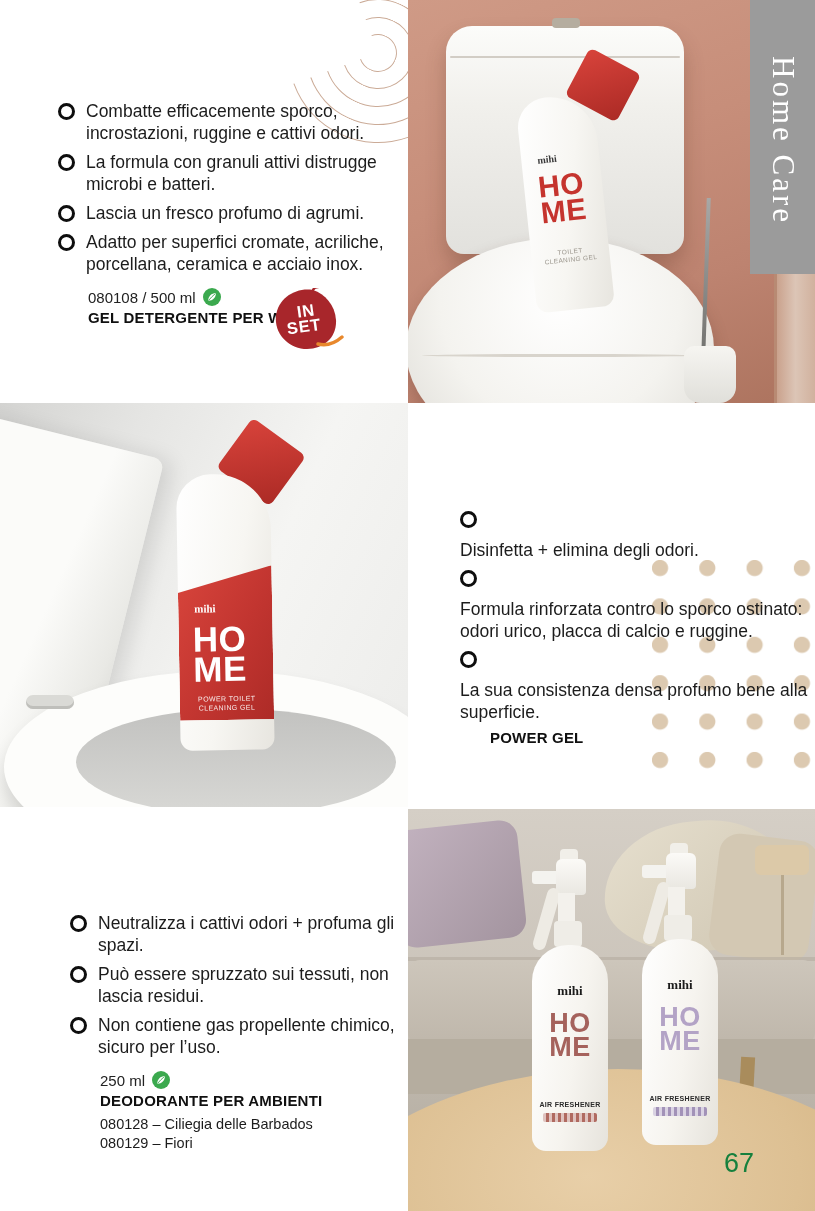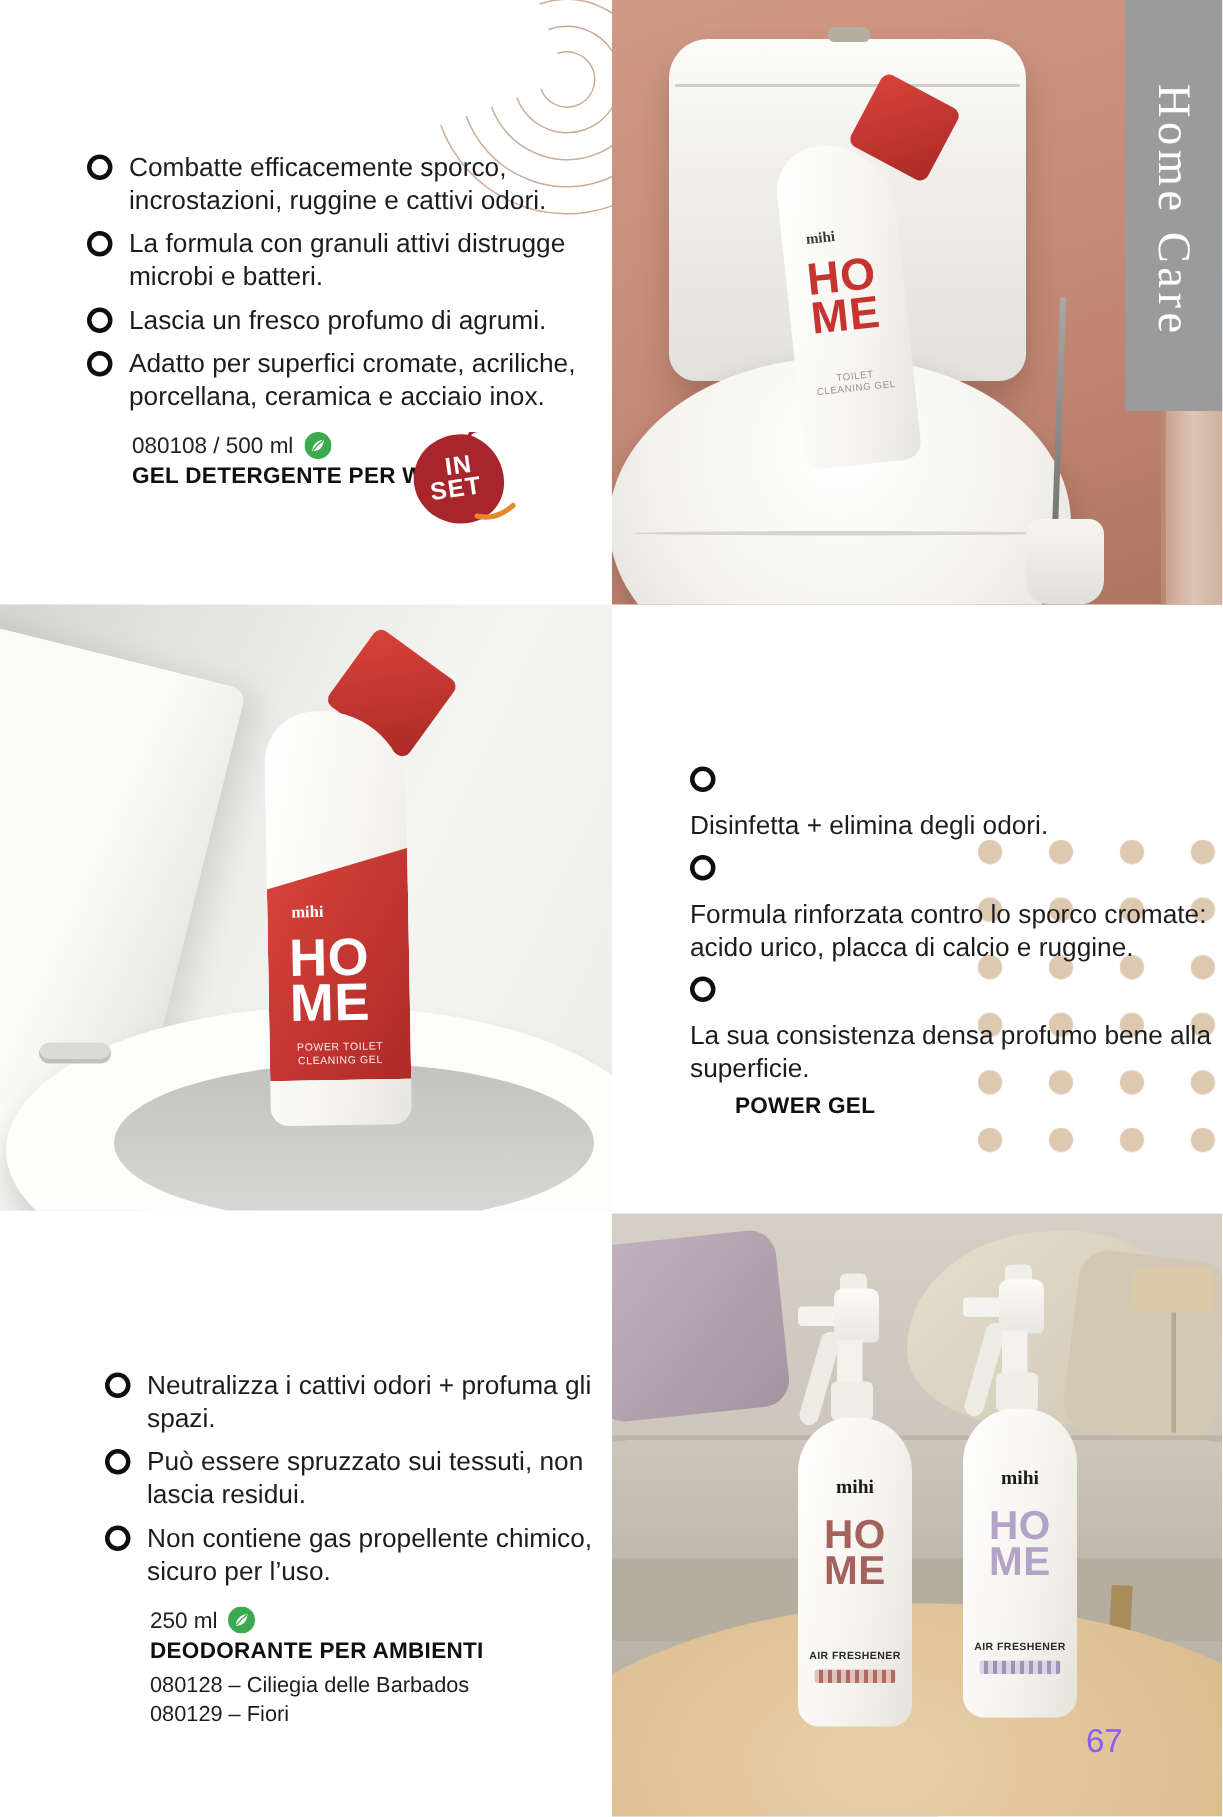--- a/index.html
+++ b/index.html
@@ -145,21 +145,21 @@
                   font-weight:bold;color:#2b2b2b;letter-spacing:.3px;}
   .spray .band{position:absolute;left:11px;top:168px;width:54px;height:9px;border-radius:2px;
                background-image:repeating-linear-gradient(90deg,rgba(255,255,255,.6) 0 3px,rgba(255,255,255,0) 3px 6px);}
   .spray-left{left:120px;top:40px;}
   .spray-left .home-word{color:#a5625c;}
   .spray-left .band{background-color:#b06a60;}
   .spray-right{left:230px;top:34px;}
   .spray-right .home-word{color:#b3a3c6;}
   .spray-right .band{background-color:#a292b8;}
 
-  .pagenum{left:724px;top:1148px;font-size:22px;color:#8b5cf6;z-index:7;}
+  .pagenum{left:724px;top:1148px;font-size:27px;color:#15803d;z-index:7;}
 </style>
 </head>
 <body>
 
 <div class="page">
 
   <div class="abs rings">
     <div class="ring r1"></div>
     <div class="ring r2"></div>
     <div class="ring r3"></div>
@@ -212,21 +212,21 @@
   </div>
 
   <div class="abs sec2">
     <ul class="bullets">
       <li>
           <span class="ring-bullet"></span>
           <span>Disinfetta + elimina degli odori.</span>
         </li>
       <li>
           <span class="ring-bullet"></span>
-          <span>Formula rinforzata contro lo sporco cromate: acido urico, placca di calcio e ruggine.</span>
+          <span>Formula rinforzata contro lo sporco ostinato: odori urico, placca di calcio e ruggine.</span>
         </li>
       <li>
           <span class="ring-bullet"></span>
           <span>La sua consistenza densa profumo bene alla superficie.</span>
         </li>
     </ul>
     <div class="sec-title">POWER GEL</div>
   </div>
 
   <div class="abs sec3">

